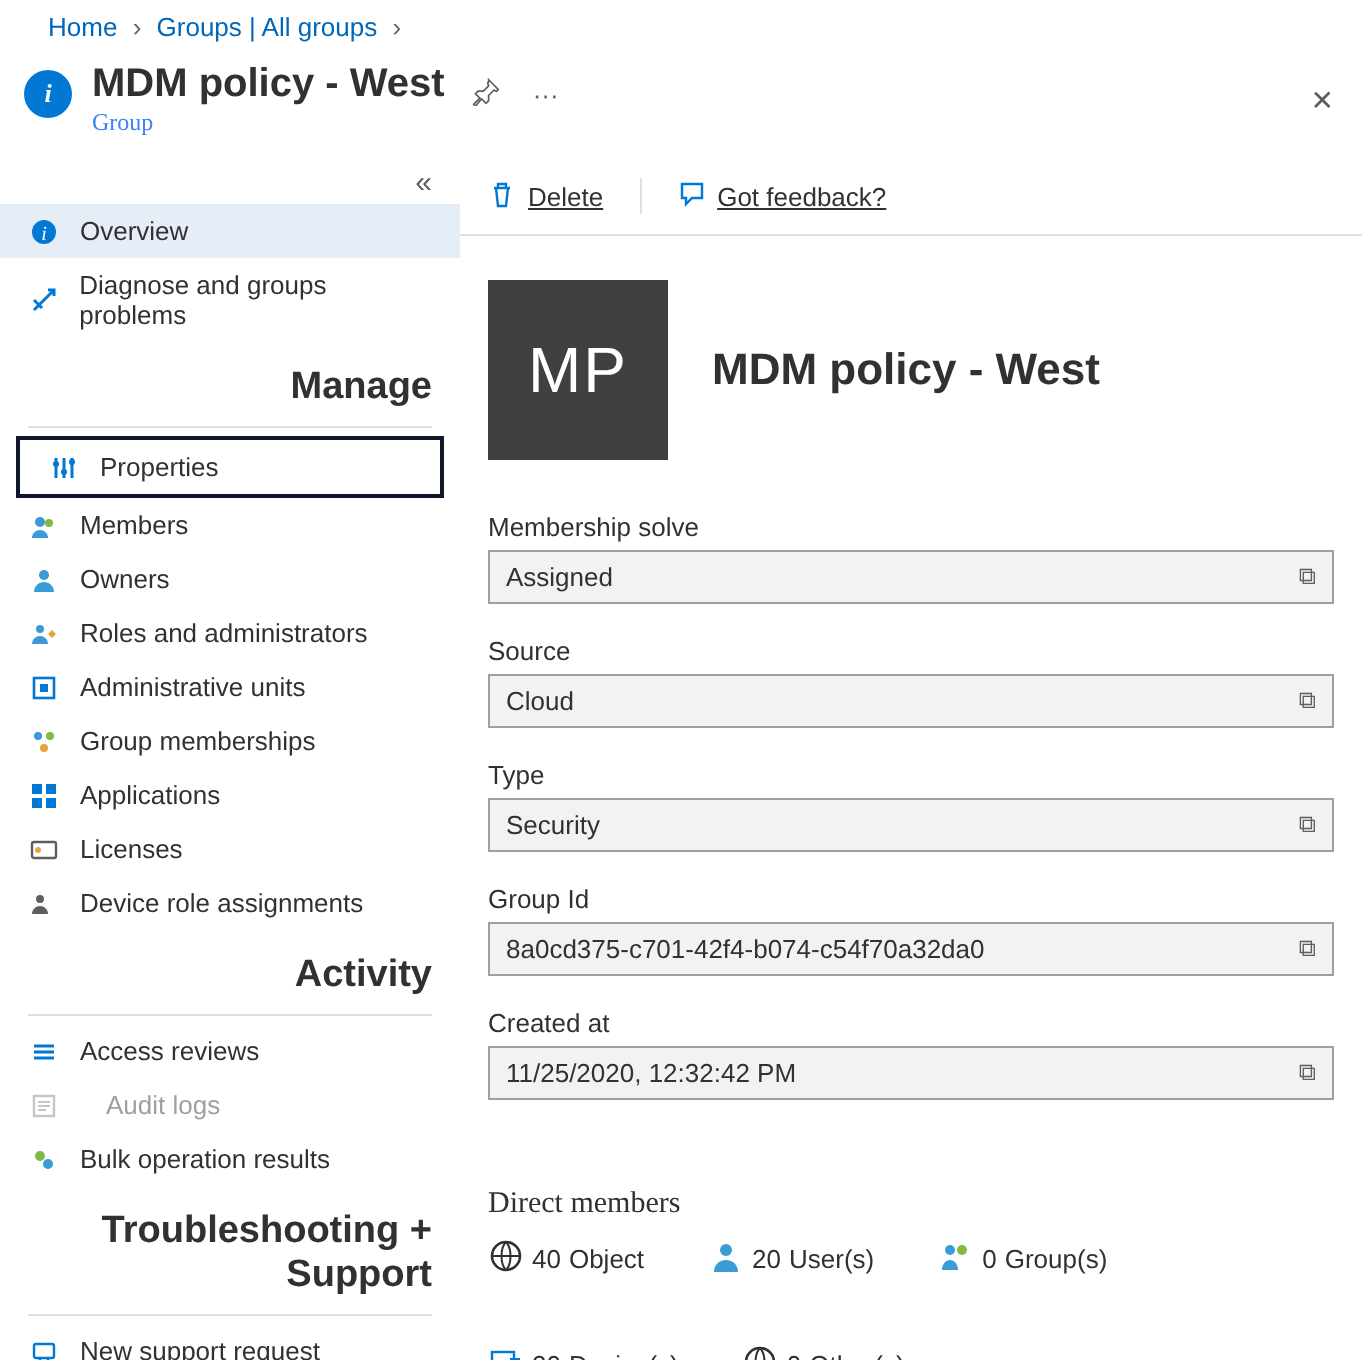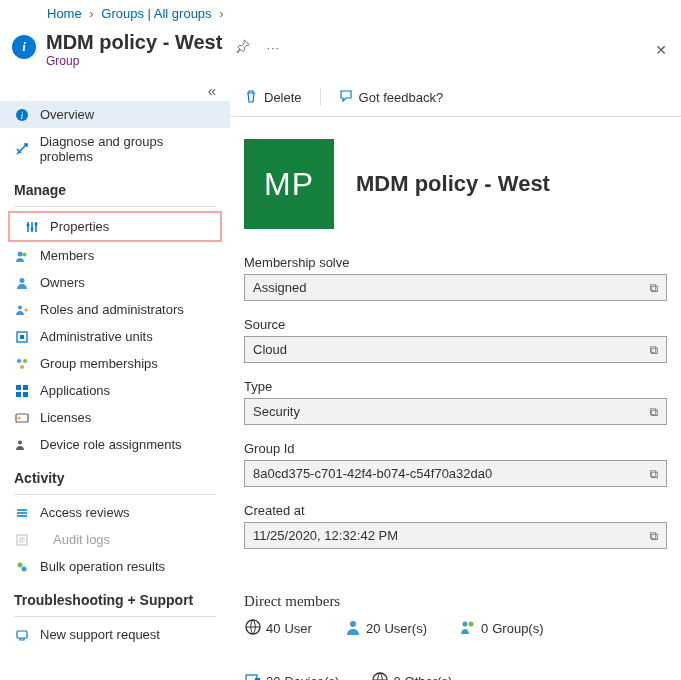--- a/index.html
+++ b/index.html
@@ -5,59 +5,59 @@
   * { box-sizing: border-box; }
   body {
     margin: 0;
     font-family: "Segoe UI", -apple-system, sans-serif;
     font-size: 13px;
     color: #323130;
     background: #fff;
     width: 681px;
   }
   a { color: #0066b8; text-decoration: none; }
-  .breadcrumb { padding: 6px 7px; font-size: 13px; margin-left: 40px; }
+  .breadcrumb { padding: 6px 24px; font-size: 13px; }
   .breadcrumb span.sep { color: #666; margin: 0 4px; }
   .header-row { display: flex; align-items: flex-start; padding: 4px 12px 10px 12px; }
   .title-icon {
     width: 24px; height: 24px; border-radius: 50%;
     background: #0078d4; color: #fff; display: flex;
     align-items: center; justify-content: center;
     font-style: italic; font-weight: bold; font-family: Georgia, serif;
     margin-right: 10px; margin-top: 4px; flex-shrink:0;
   }
   .title-block h1 { margin: 0; font-size: 20px; font-weight: 600; }
-  .title-block .sub { font-size: 12px; color: #701a75; }
+  .title-block .sub { font-size: 12px; color: #3b82f6; font-family: Liberation Serif, serif; }
   .header-actions { display:flex; align-items:center; gap: 16px; margin-left: 14px; margin-top:8px;}
   .header-actions .icon-btn { color:#605e5c; cursor:pointer; }
   .close-x { position:absolute; right:14px; top:42px; font-size:14px; color:#605e5c; cursor:pointer;}
   .main { display:flex; }
   .sidebar { width: 230px; flex-shrink:0; border-right: none; padding-bottom:20px;}
   .collapse-row { text-align:right; padding:4px 14px 2px; color:#605e5c; font-size:15px;}
   .side-item { display:flex; align-items:center; gap:10px; padding:6px 14px; cursor:pointer; font-size:13px; color:#323130;}
   .side-item.selected { background:#e5eef6; }
   .side-item .ic { width:16px; display:flex; align-items:center; justify-content:center; }
-  .side-section { font-weight:600; padding:12px 14px 4px; font-size:14px; }
+  .side-section { font-weight:600; padding:12px 14px 4px; font-size:19px;text-align:right; }
   .divider { border:none; border-top:1px solid #e1dfdd; margin:4px 14px; }
-  .highlight-box { border:2px solid #fca5a5; margin:0 8px; }
+  .highlight-box { border:2px solid #0f172a; margin:0 8px; }
   .content { flex:1; padding: 0 0 16px 0; position:relative;}
-  .toolbar { display:flex; gap:18px; padding:10px 14px; border-bottom:1px solid #e1dfdd; font-size:13px;}
+  .toolbar { display:flex; gap:18px; padding:10px 14px; border-bottom:1px solid #e1dfdd; font-size:13px;text-decoration:underline;}
   .toolbar .sep-v { width:1px; height:18px; background:#e1dfdd; }
   .tool-link { display:flex; align-items:center; gap:6px; cursor:pointer; color:#323130;}
   .hero { display:flex; align-items:center; gap:22px; padding:22px 14px 26px 14px; }
   .avatar-sq {
-    width:90px; height:90px; background:#15803d; color:#fff;
+    width:90px; height:90px; background:#404040; color:#fff;
     display:flex; align-items:center; justify-content:center;
     font-size:32px; letter-spacing:1px;
   }
   .hero h2 { margin:0; font-size:22px; font-weight:700; }
   .field-block { padding:0 14px 16px; }
   .field-label { font-size:13px; color:#323130; margin-bottom:4px; }
   .ro-field {
-    display:flex; align-items:flex-end; justify-content:space-between;
+    display:flex; align-items:flex-start; justify-content:space-between;
     background:#f3f2f1; border:1px solid #a19f9d;
     padding:5px 8px; font-size:13px; color:#323130;
   }
   .copy-ic { color:#605e5c; font-size:12px; }
   .stats-header { font-size:15px; padding:28px 14px 8px;font-family:Liberation Serif, serif; }
   .stats-row { display:flex; flex-wrap:wrap; gap:32px; padding:0 14px; align-items:center;}
   .stat { display:flex; align-items:center; gap:4px; font-size:13px;}
   .stat .n { font-weight:400; }
   .triple { display:flex; padding:20px 14px 0; gap:10px;}
   svg { flex-shrink:0; }
@@ -309,21 +309,21 @@
     </div>
 
     <div class="stats-header">Direct members</div>
     <div class="stats-row">
       <div class="stat">
         <span><svg width="18" height="18">
               <circle cx="9" cy="9" r="7" fill="none" stroke="#323130" stroke-width="1.3"></circle>
               <path d="M2 9h14M9 2c3 3 3 11 0 14M9 2c-3 3-3 11 0 14" fill="none" stroke="#323130" stroke-width="1"></path>
             </svg></span>
         <span class="n">40</span>
-        <span>User</span>
+        <span>Object</span>
       </div>
       <div class="stat">
         <span><svg width="18" height="18">
               <circle cx="9" cy="6" r="3" fill="#3a9bd6"></circle>
               <path d="M3 17c0-4 3-6 6-6s6 2 6 6" fill="#3a9bd6"></path>
             </svg></span>
         <span class="n">20</span>
         <span>User(s)</span>
       </div>
       <div class="stat">

